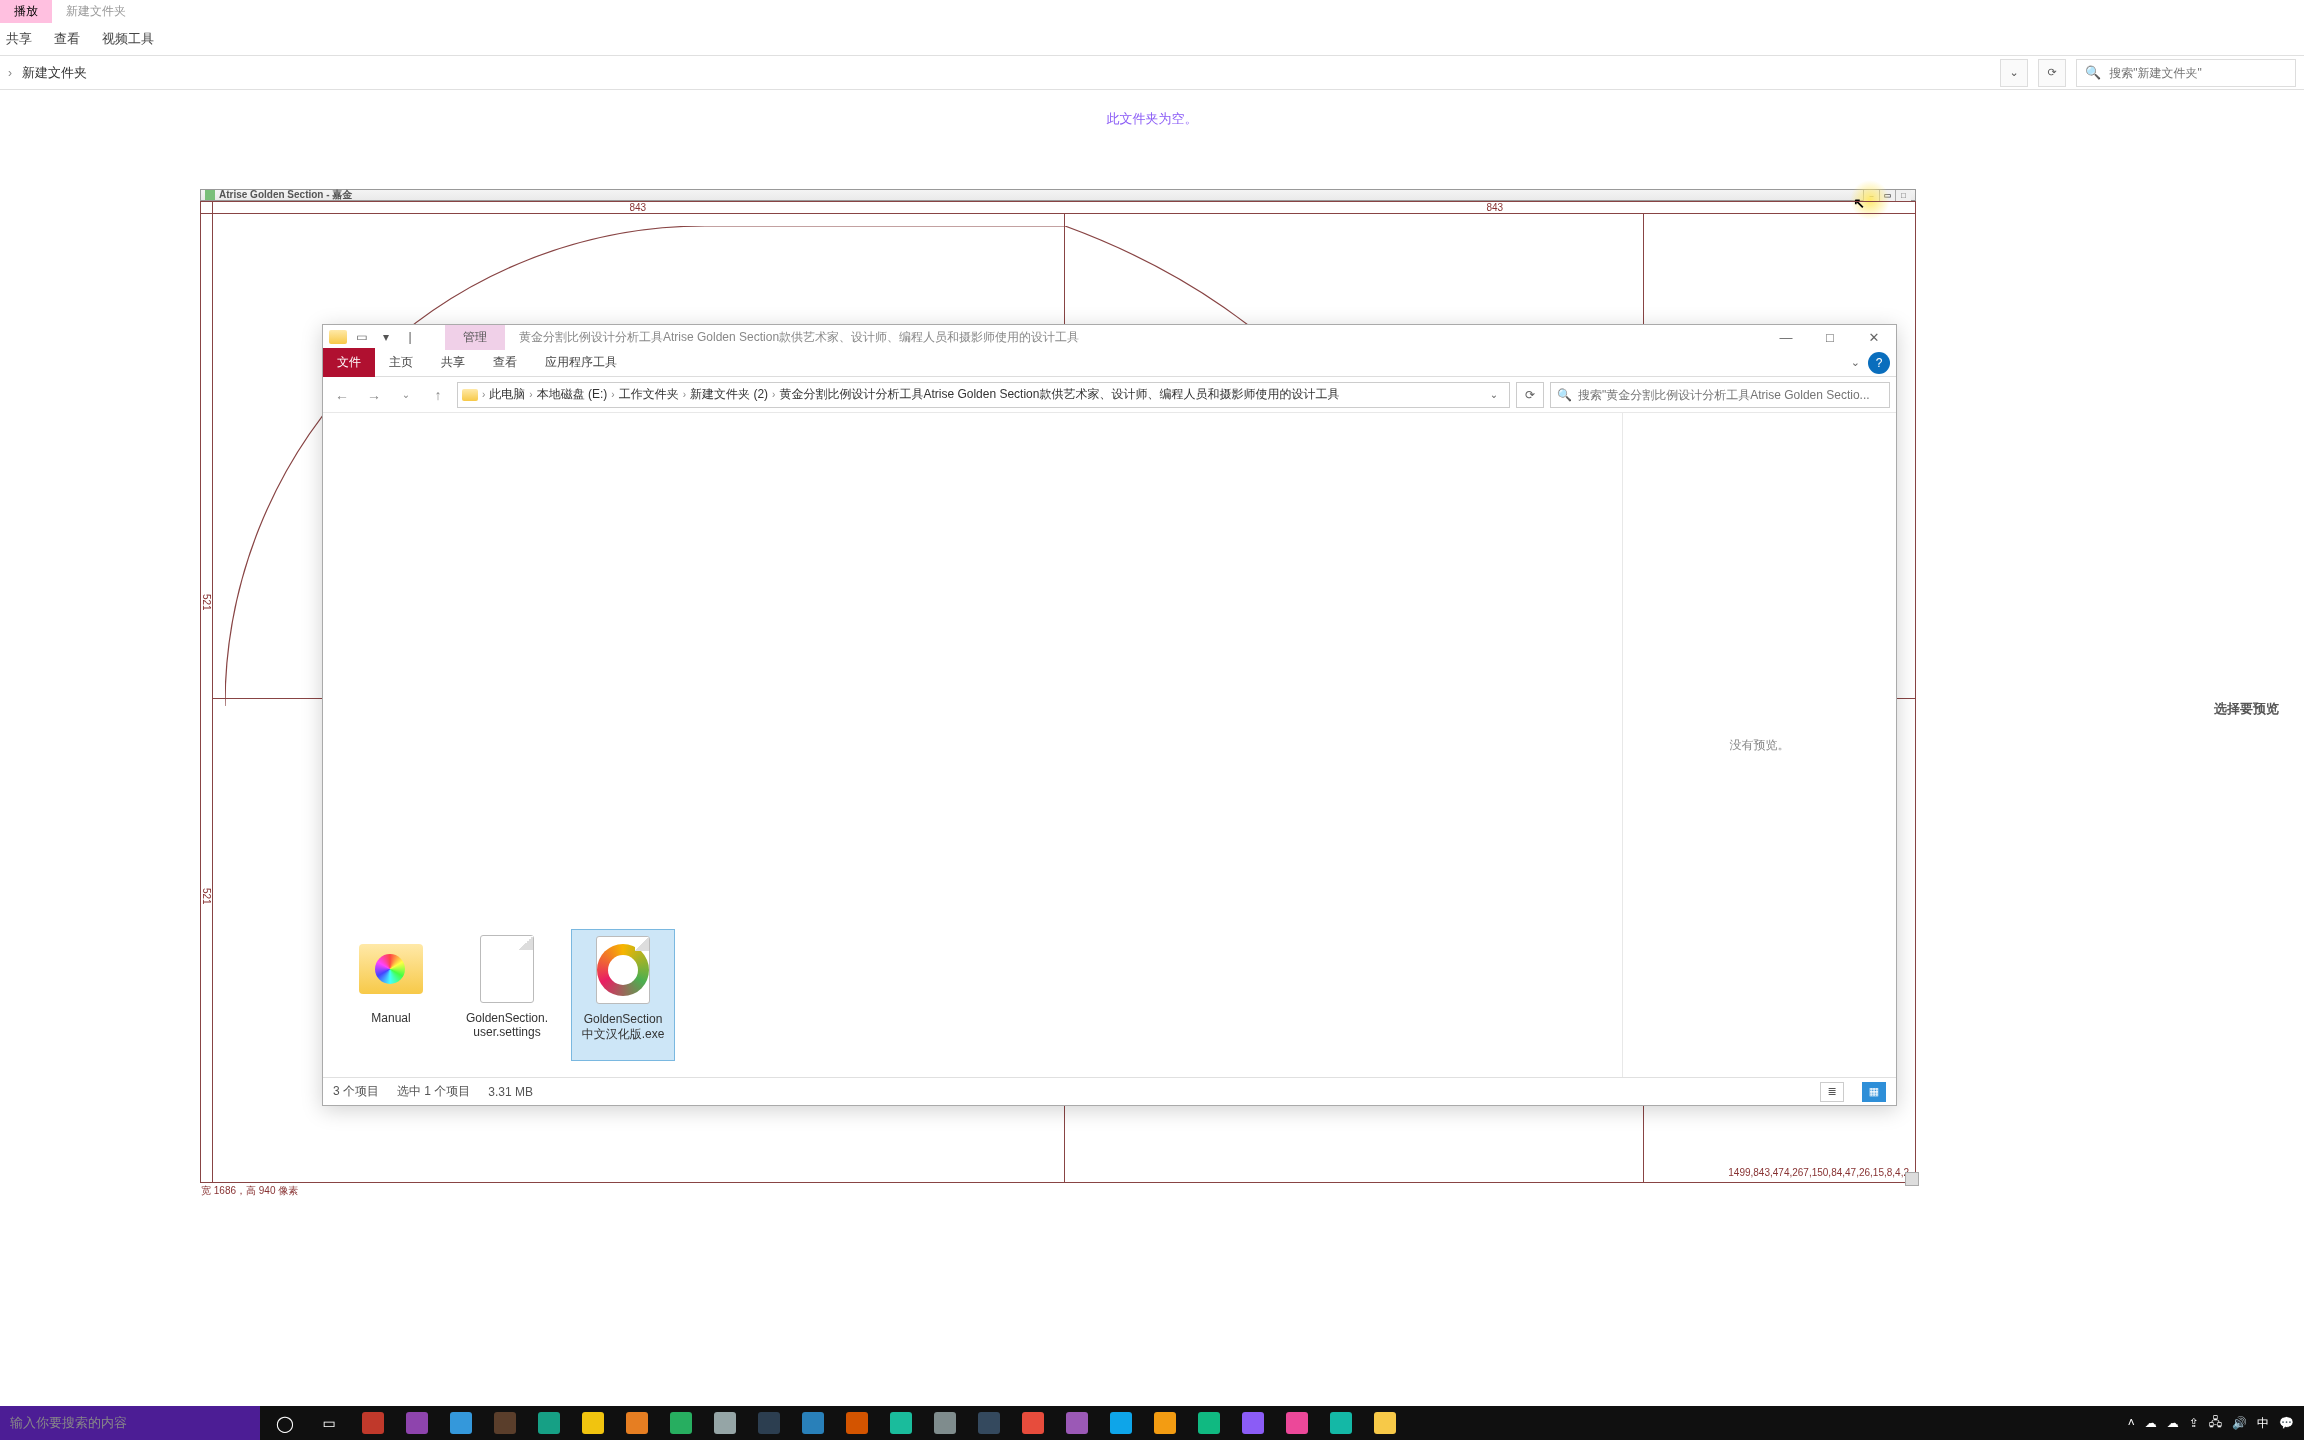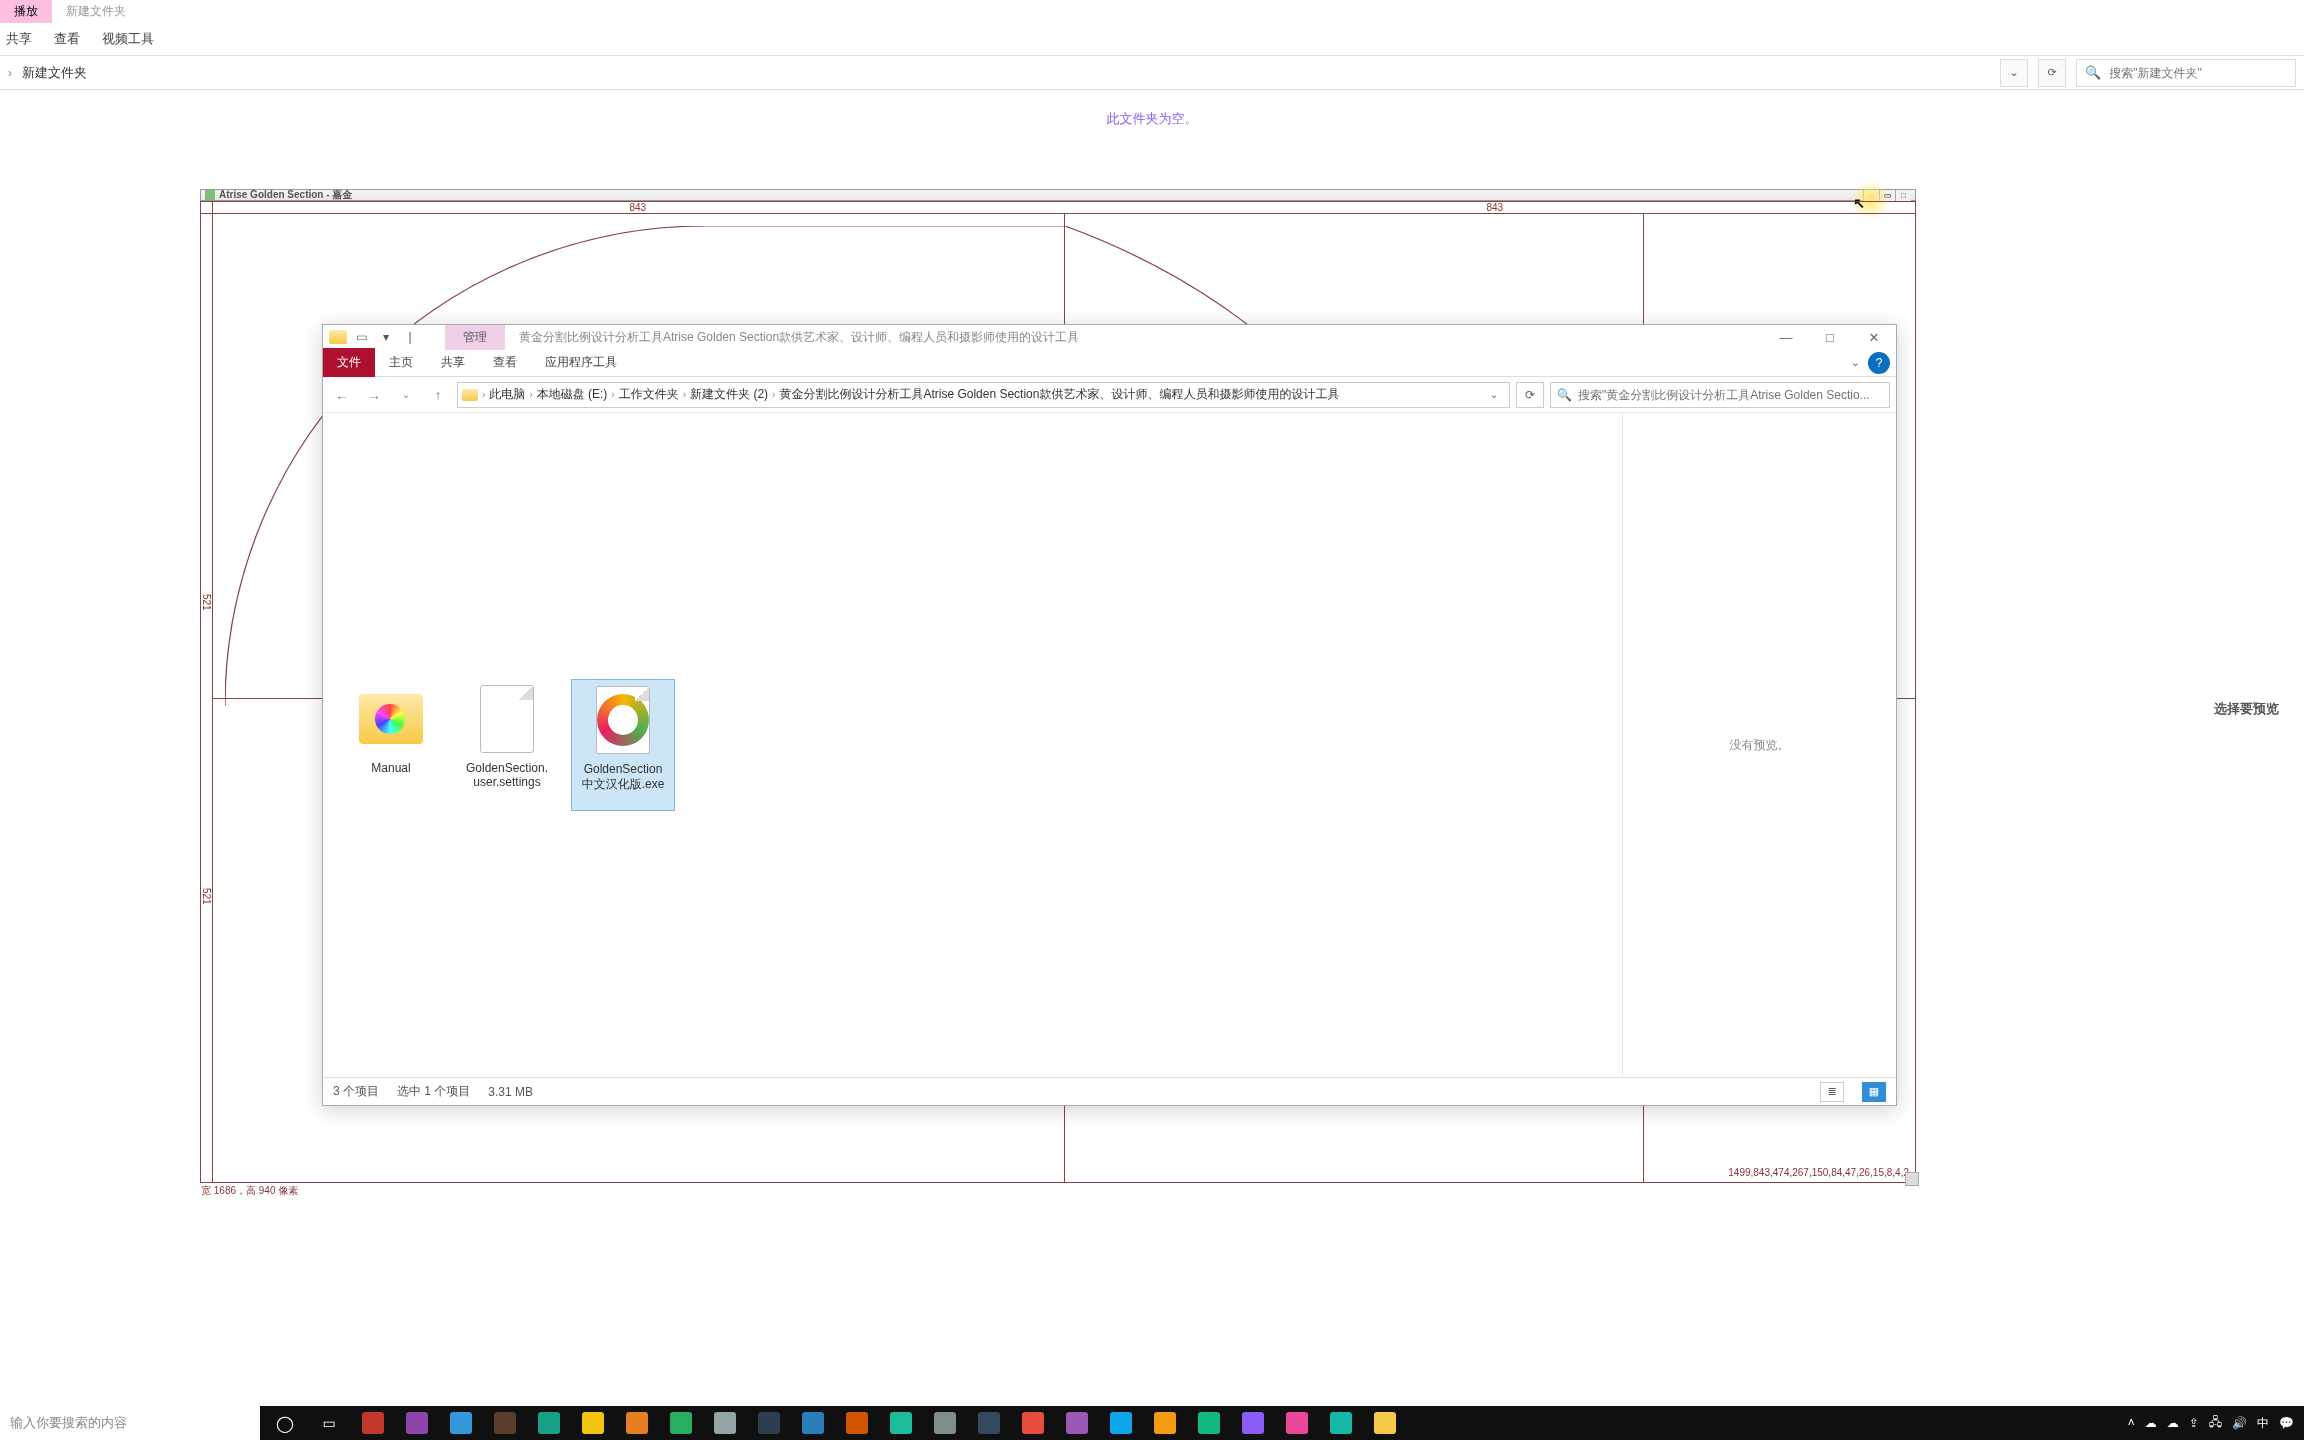--- a/index.html
+++ b/index.html
@@ -74,40 +74,40 @@
 
 .inner-addr { height: 36px; display: flex; align-items: center; padding: 0 6px; gap: 6px; border-bottom: 1px solid #e8e8e8; }
 .nav-btn { width: 26px; height: 26px; display: flex; align-items: center; justify-content: center; color: #888; font-size: 14px; }
 .addr-box { flex: 1; height: 26px; border: 1px solid #ccc; display: flex; align-items: center; padding: 0 4px; gap: 4px; font-size: 12px; color: #333; overflow: hidden; }
 .addr-sep { color: #888; font-size: 10px; }
 .addr-dropdown { width: 22px; text-align: center; color: #666; font-size: 10px; }
 .addr-refresh { width: 28px; height: 26px; border: 1px solid #ccc; display: flex; align-items: center; justify-content: center; color: #666; }
 .inner-search { width: 340px; height: 26px; border: 1px solid #ccc; display: flex; align-items: center; padding: 0 6px; gap: 6px; font-size: 12px; color: #888; }
 
 .inner-body { display: flex; height: calc(100% - 24px - 28px - 36px - 28px); }
-.file-area { flex: 1; padding: 16px; display: flex; gap: 12px; align-items: center; }
+.file-area { flex: 1; padding: 16px; display: flex; gap: 12px; align-items: flex-end; }
 .file-item { width: 104px; height: 132px; display: flex; flex-direction: column; align-items: center; padding: 4px; text-align: center; font-size: 12px; color: #333; }
 .file-item-sel { background: #cde6f7; border: 1px solid #7ab8e0; }
 .file-icon { width: 72px; height: 72px; display: flex; align-items: center; justify-content: center; margin-bottom: 6px; }
 .file-icon-sheet { width: 54px; height: 68px; background: #fff; border: 1px solid #bbb; border-radius: 3px; position: relative; }
 .file-icon-sheet::before { content: ""; position: absolute; top: 0; right: 0; width: 14px; height: 14px; background: linear-gradient(135deg,#fff 50%,#ddd 50%); }
 .folder-open { width: 64px; height: 50px; background: linear-gradient(#ffe9a8,#f7c948); border-radius: 4px; position: relative; }
 .folder-open::after { content: ""; position: absolute; inset: 10px; background: conic-gradient(#f44,#ff4,#4f4,#4ff,#44f,#f4f,#f44); border-radius: 50%; width: 30px; height: 30px; left: 16px; top: 10px; }
 .exe-ring { width: 52px; height: 52px; border-radius: 50%; background: conic-gradient(#f7b500,#4caf50,#e91e63,#f7b500); display: flex; align-items: center; justify-content: center; }
 .exe-ring::after { content: ""; width: 30px; height: 30px; border-radius: 50%; background: #fff; }
 .preview-pane { width: 274px; border-left: 1px solid #e8e8e8; display: flex; align-items: center; justify-content: center; font-size: 12px; color: #888; }
 
 .inner-status { height: 28px; border-top: 1px solid #e0e0e0; display: flex; align-items: center; padding: 0 10px; font-size: 12px; color: #555; gap: 18px; }
 .inner-status-spacer { flex: 1; }
 .view-toggle { width: 24px; height: 20px; border: 1px solid #ccc; display: flex; align-items: center; justify-content: center; font-size: 11px; }
 .view-toggle-active { background: #2e8fd8; color: #fff; border-color: #2e8fd8; }
 
 
 .taskbar { position: absolute; bottom: 0; left: 0; right: 0; height: 34px; background: #101010; display: flex; align-items: center; }
-.tb-search { width: 260px; height: 34px; background: #ffffff; display: flex; align-items: center; padding: 0 10px; font-size: 13px; color: #888; }
+.tb-search { width: 260px; height: 34px; background: #4c1d95; display: flex; align-items: center; padding: 0 10px; font-size: 13px; color: #888; }
 .tb-items { display: flex; align-items: center; gap: 2px; padding-left: 4px; }
 .tb-item { width: 42px; height: 34px; display: flex; align-items: center; justify-content: center; }
 .tb-icon { width: 22px; height: 22px; border-radius: 3px; }
 .tb-spacer { flex: 1; }
 .tb-tray { display: flex; align-items: center; gap: 10px; padding: 0 10px; color: #fff; font-size: 12px; }
 </style>
 </head>
 <body>
 
 <div class="outer-ribbon">

